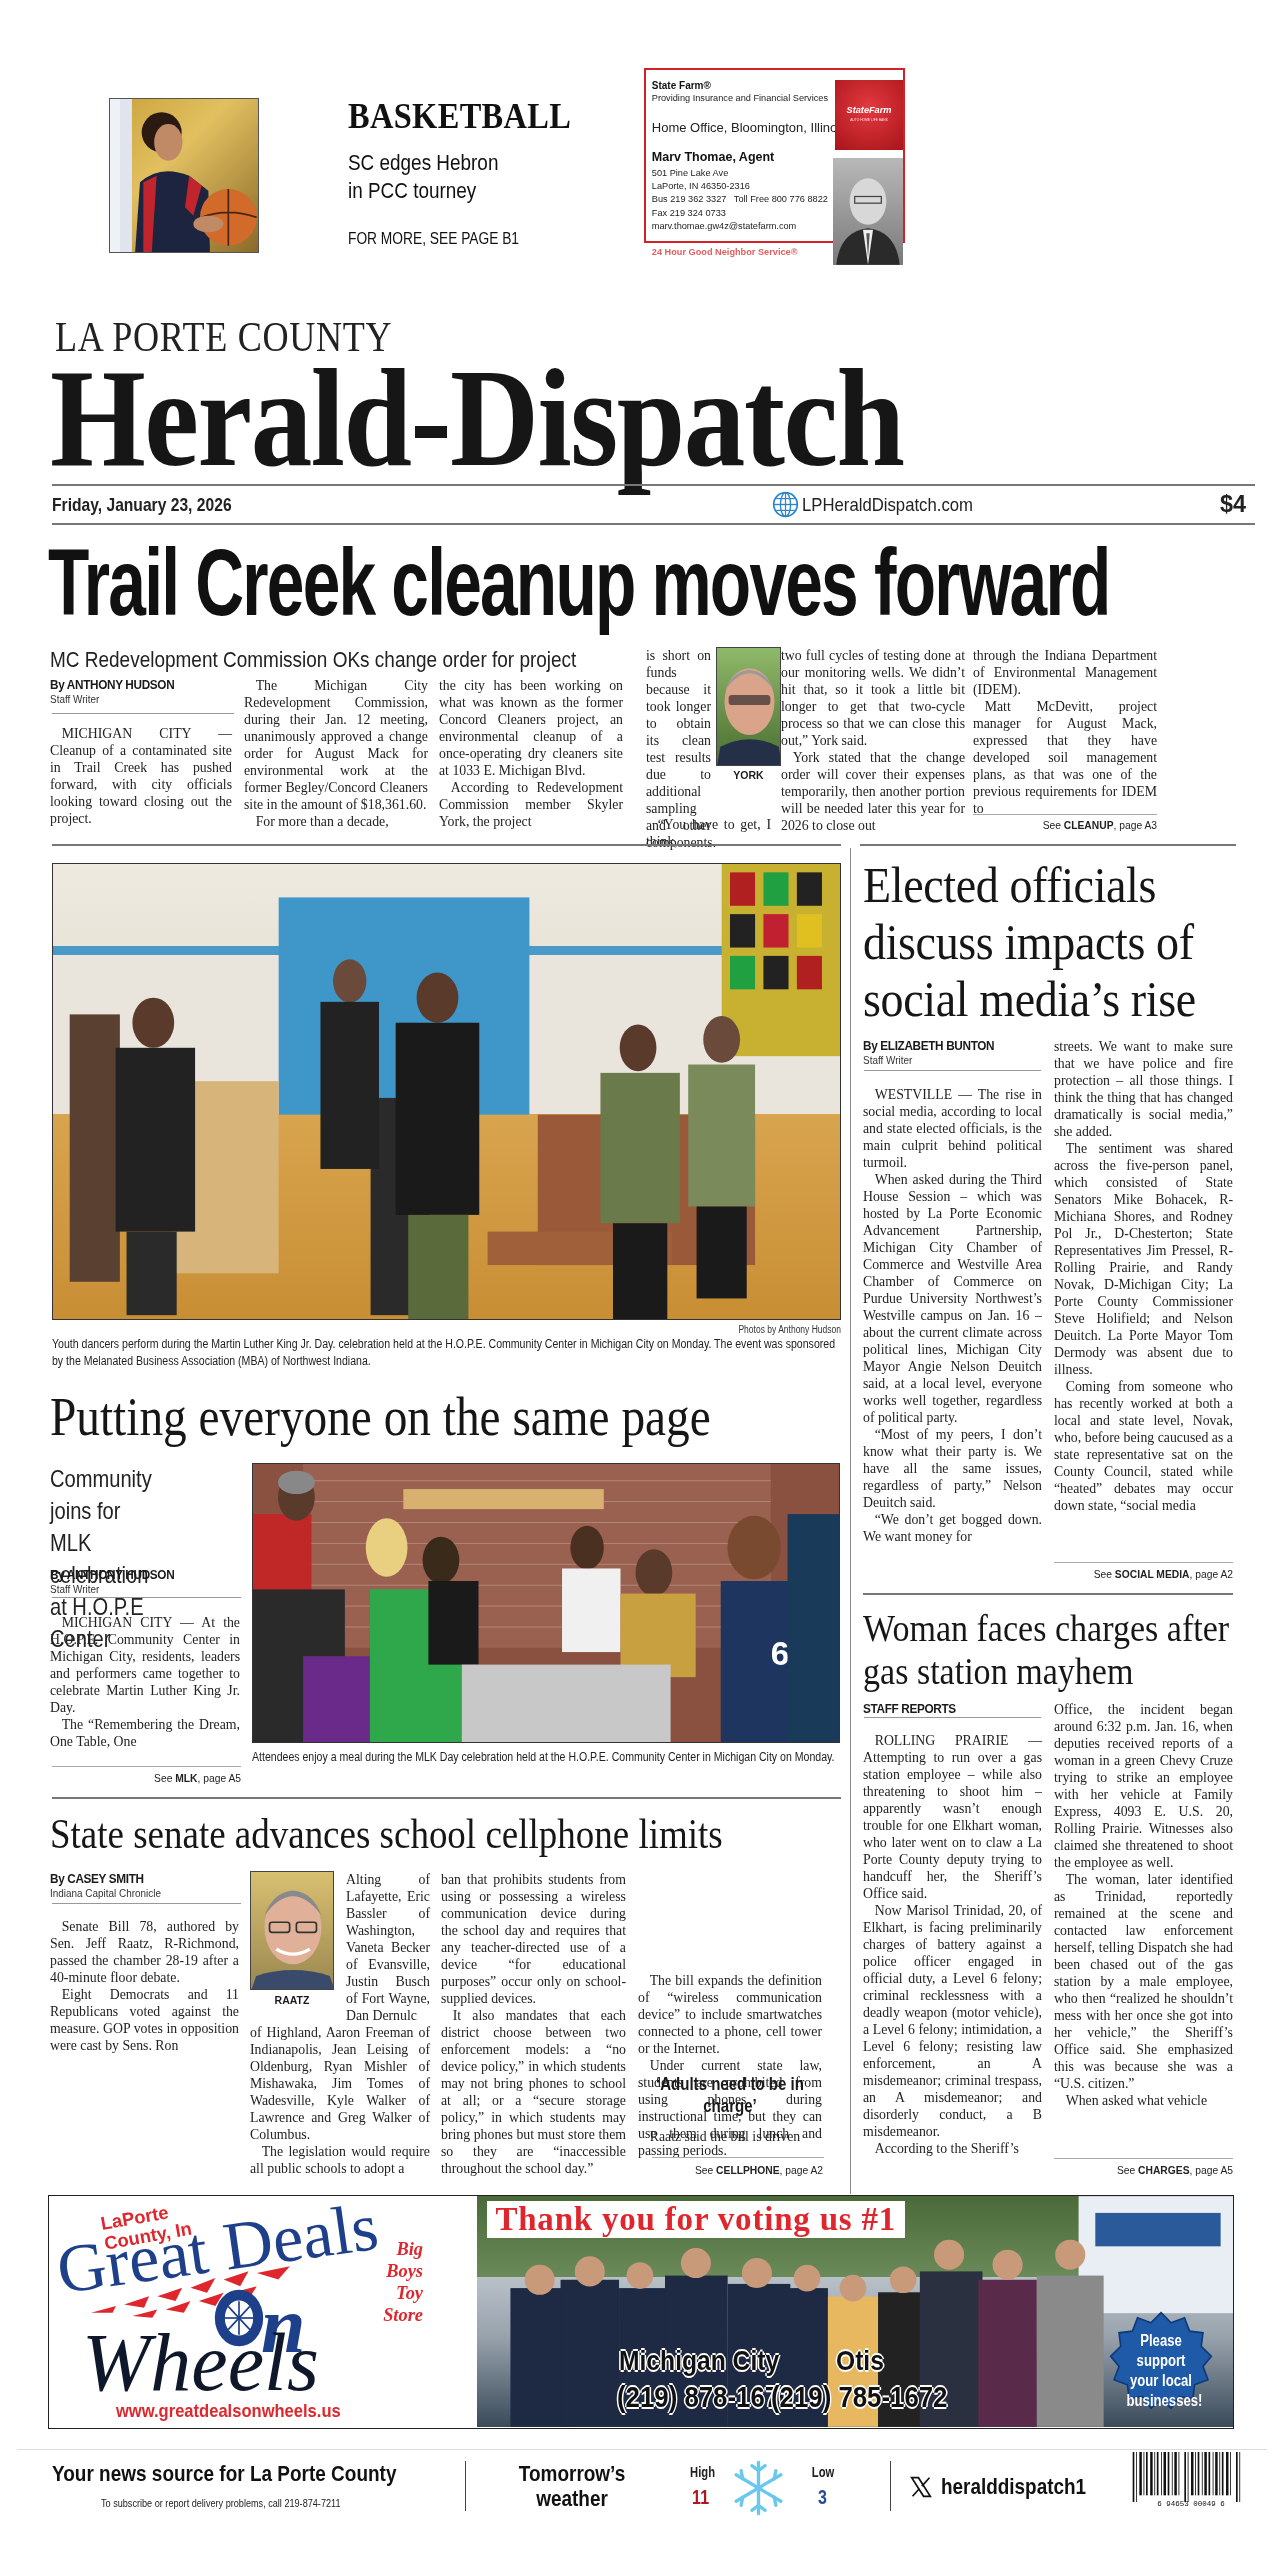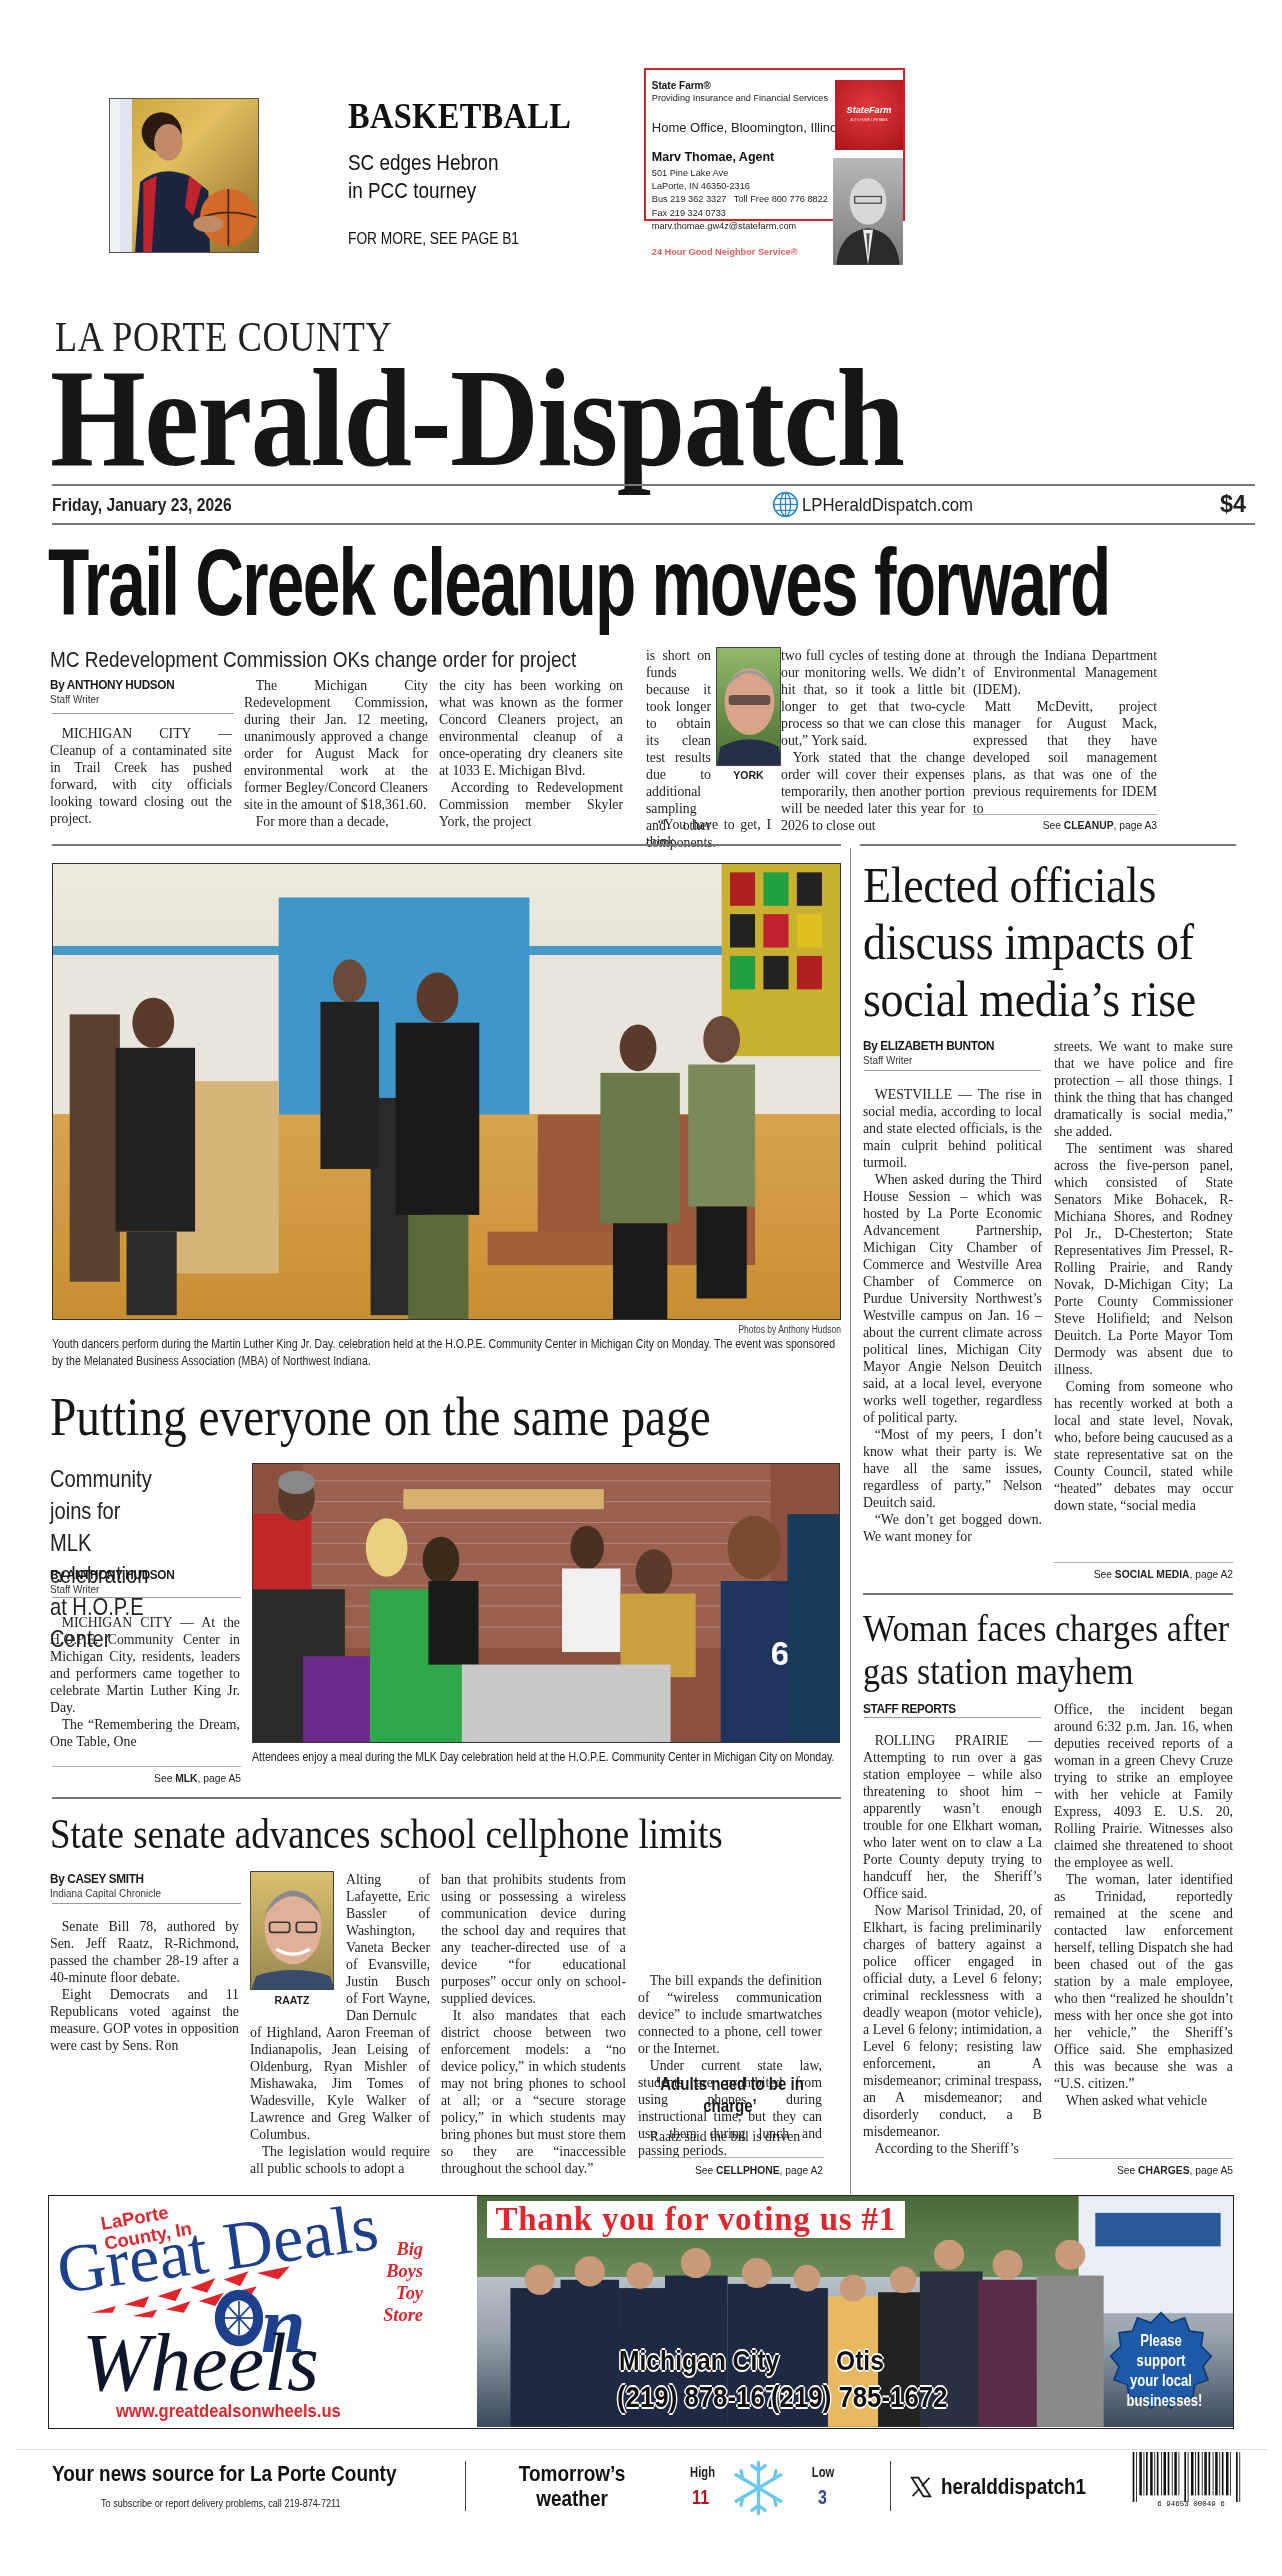--- a/index.html
+++ b/index.html
@@ -34,21 +34,21 @@
     <circle cx="142" cy="142" r="34" fill="#d26a2a"></circle>
     <path d="M110 142 Q142 130 176 142 M142 108 L142 176" stroke="#4a2410" stroke-width="2" fill="none"></path>
     <ellipse cx="118" cy="150" rx="18" ry="10" fill="#c08a66"></ellipse>
   </svg>
 </div>
 <div class="abs" style="left:348px;top:95px;font-family:'Liberation Serif',serif;font-size:36px;font-weight:bold;color:#111;letter-spacing:0.4px;transform:scaleX(0.9);transform-origin:left">BASKETBALL</div>
 <div class="abs cond" style="left:348px;top:150px;font-size:22px;color:#111;transform:scaleX(0.86);transform-origin:left">SC edges Hebron</div>
 <div class="abs cond" style="left:348px;top:178px;font-size:22px;color:#111;transform:scaleX(0.86);transform-origin:left">in PCC tourney</div>
 <div class="abs cond" style="left:348px;top:230px;font-size:16px;color:#111;transform:scaleX(0.86);transform-origin:left">FOR MORE, SEE PAGE B1</div>
 
-<div class="abs" style="left:644px;top:68px;width:261px;height:153px;border:2.5px solid #d62027;background:#fff">
+<div class="abs" style="left:644px;top:68px;width:261px;height:175px;border:2.5px solid #d62027;background:#fff">
   <div class="abs sans" style="left:5.8px;top:10px;font-size:10px;font-weight:bold;color:#111">State Farm®</div>
   <div class="abs sans" style="left:5.8px;top:23.4px;font-size:9.2px;color:#222;white-space:nowrap">Providing Insurance and Financial Services</div>
   <div class="abs sans" style="left:5.8px;top:50px;font-size:13px;color:#222;white-space:nowrap">Home Office, Bloomington, Illinois 61710</div>
   <div class="abs sans" style="left:5.8px;top:80px;font-size:12.5px;font-weight:bold;color:#111;white-space:nowrap">Marv Thomae, Agent</div>
   <div class="abs sans" style="left:5.8px;top:98px;font-size:9.2px;color:#222">501 Pine Lake Ave</div>
   <div class="abs sans" style="left:5.8px;top:111px;font-size:9.2px;color:#222">LaPorte, IN 46350-2316</div>
   <div class="abs sans" style="left:5.8px;top:124px;font-size:9.2px;color:#222;white-space:pre">Bus 219 362 3327   Toll Free 800 776 8822</div>
   <div class="abs sans" style="left:5.8px;top:138px;font-size:9.2px;color:#222">Fax 219 324 0733</div>
   <div class="abs sans" style="left:5.8px;top:151px;font-size:9.2px;color:#222">marv.thomae.gw4z@statefarm.com</div>
   <div class="abs sans" style="left:5.8px;top:177px;font-size:9.2px;font-weight:bold;color:#e06060;white-space:nowrap">24 Hour Good Neighbor Service®</div>

